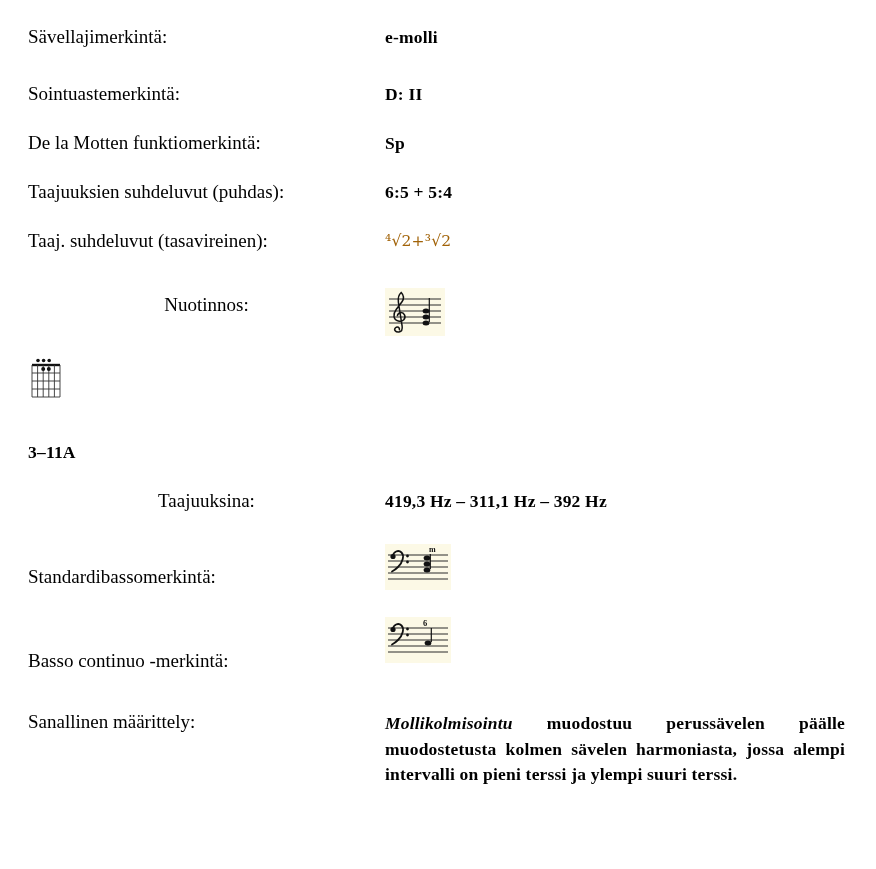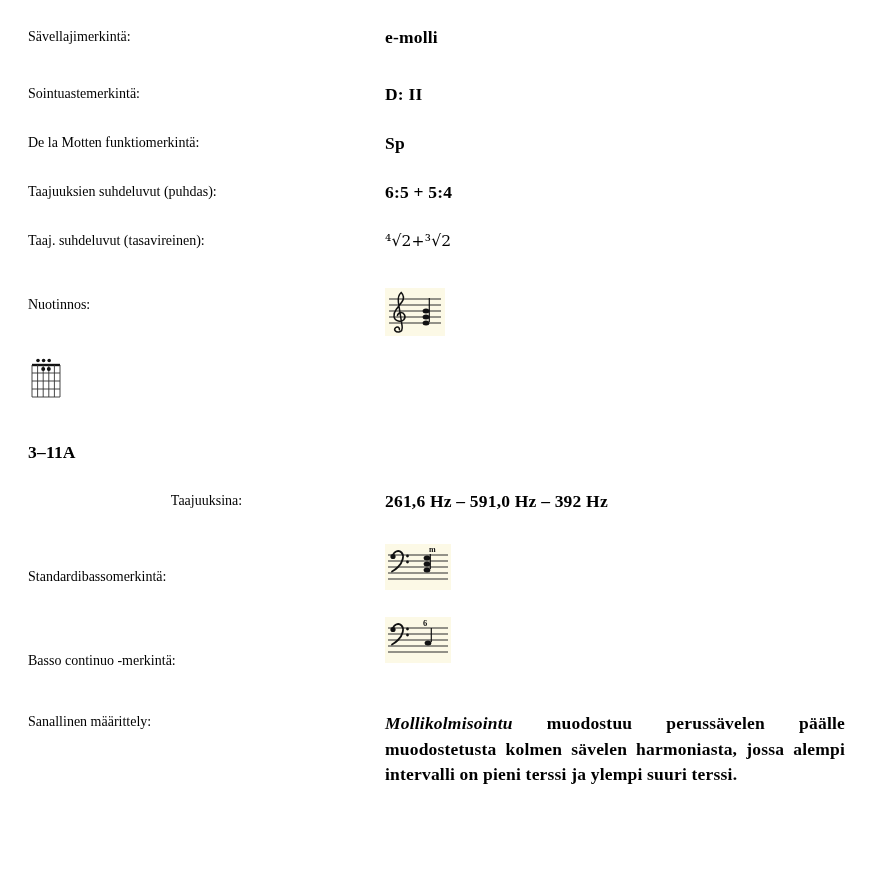--- a/index.html
+++ b/index.html
@@ -9,50 +9,50 @@
     background: #ffffff;
     color: #000000;
     font-family: "Liberation Serif", "DejaVu Serif", serif;
     overflow: hidden;
   }
   .doc { box-sizing: border-box; padding: 26px 30px 0 28px; }
   .row { display: flex; align-items: flex-start; }
   .label {
     width: 357px;
     flex-shrink: 0;
-    font-size: 14px;
+    font-size: 19px;
     line-height: 22px;
   }
   .value {
     font-size: 17.5px;
     line-height: 22px;
     font-weight: bold;
     letter-spacing: 0.2px;
   }
   .math {
     font-weight: normal;
-    color: #000000;
+    color: #a16207;
     font-size: 15.5px;
     font-family: "DejaVu Serif", serif;
   }
   .para {
     width: 460px;
     font-size: 17.5px;
     line-height: 25.5px;
     font-weight: bold;
     text-align: justify;
   }
   .lead { font-style: italic; }
   .staff-img { display: block; background: #fcf9e6; }
   .tab-img { display: block; background: #ffffff; }
   
   .mb57 { margin-bottom: 35px; }
   .mb49 { margin-bottom: 27px; }
   .mb22 { margin-bottom: 36px; }
-  .mb20 { margin-bottom: 20px; }
+  .mb20 { margin-bottom: 20px; text-align: center; }
   .mb28 { margin-bottom: 27px; }
   .mb32 { margin-bottom: 32px; text-align: center; }
   .mb39 { margin-bottom: 39px; }
   .pt6  { padding-top: 6px; }
   .pt10 { padding-top: 10px; }
   .pt22 { padding-top: 22px; }
   .pt33 { padding-top: 33px; }
 </style>
 </head>
 <body>
@@ -138,21 +138,21 @@
       </svg>
     </div>
   </div>
 
   <div class="row mb49">
     <div class="value">3–11A</div>
   </div>
 
   <div class="row mb32">
     <div class="label">Taajuuksina:</div>
-    <div class="value">261,6 Hz – 591,0 Hz – 392 Hz</div>
+    <div class="value">419,3 Hz – 311,1 Hz – 392 Hz</div>
   </div>
 
   <div class="row mb28">
     <div class="label pt22">Standardibassomerkintä:</div>
     <div class="value">
       <svg class="staff-img" width="66" height="46" viewBox="0 0 66 46" xmlns="http://www.w3.org/2000/svg">
         <rect x="0" y="0" width="66" height="46" fill="#fcf9e6"></rect>
         <g stroke="#2a2a2a" stroke-width="1">
           <line x1="3" y1="11" x2="63" y2="11"></line>
           <line x1="3" y1="17" x2="63" y2="17"></line>

